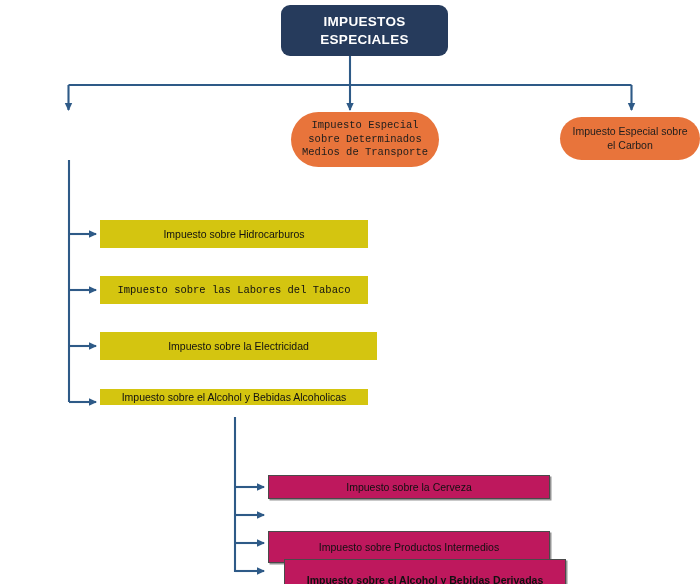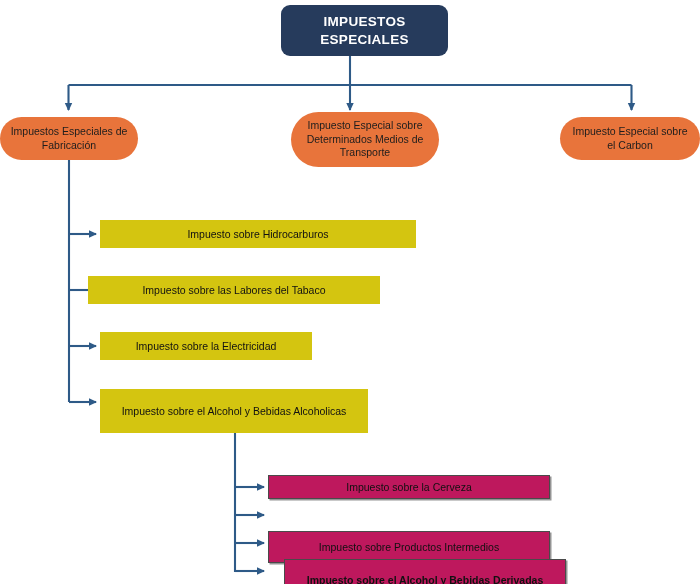--- a/index.html
+++ b/index.html
@@ -63,45 +63,42 @@
     </g>
   </svg>
 
   <div class="node root" style="left:281px;top:5px;width:167px;height:51px;">
     <span>
       <span>IMPUESTOS</span><br>
       <span>ESPECIALES</span>
     </span>
   </div>
 
-  <div class="node pill" style="left:0px;top:117px;width:138px;height:43px;padding:0 8px;">
-    <span>Impuestos Especiales de Fabricación</span>
-  </div>
 
-  <div class="node pill" style="left:291px;top:112px;width:148px;height:55px;padding:0 9px;">
+  <div class="node pill" style="left:291px;top:112px;width:148px;height:55px;padding:0 9px;font-family:Liberation Mono, monospace;">
     <span>Impuesto Especial sobre Determinados Medios de Transporte</span>
   </div>
 
   <div class="node pill" style="left:560px;top:117px;width:140px;height:43px;padding:0 8px;justify-content:center;">
     <span>Impuesto Especial sobre el Carbon</span>
   </div>
 
-  <div class="node bar" style="left:100px;top:220px;width:316px;height:28px;">
+  <div class="node bar" style="left:100px;top:220px;width:268px;height:28px;">
     <span>Impuesto sobre Hidrocarburos</span>
   </div>
 
-  <div class="node bar" style="left:88px;top:276px;width:292px;height:28px;">
+  <div class="node bar" style="left:100px;top:276px;width:268px;height:28px;font-family:Liberation Mono, monospace;">
     <span>Impuesto sobre las Labores del Tabaco</span>
   </div>
 
-  <div class="node bar" style="left:100px;top:332px;width:212px;height:28px;">
+  <div class="node bar" style="left:100px;top:332px;width:277px;height:28px;">
     <span>Impuesto sobre la Electricidad</span>
   </div>
 
-  <div class="node bar" style="left:100px;top:389px;width:268px;height:44px;">
+  <div class="node bar" style="left:100px;top:389px;width:268px;height:16px;">
     <span>Impuesto sobre el Alcohol y Bebidas Alcoholicas</span>
   </div>
 
   <div class="node leaf" style="left:268px;top:475px;width:282px;height:24px;">
     <span>Impuesto sobre la Cerveza</span>
   </div>
 
 
   <div class="node leaf" style="left:268px;top:531px;width:282px;height:32px;">
     <span>Impuesto sobre Productos Intermedios</span>

